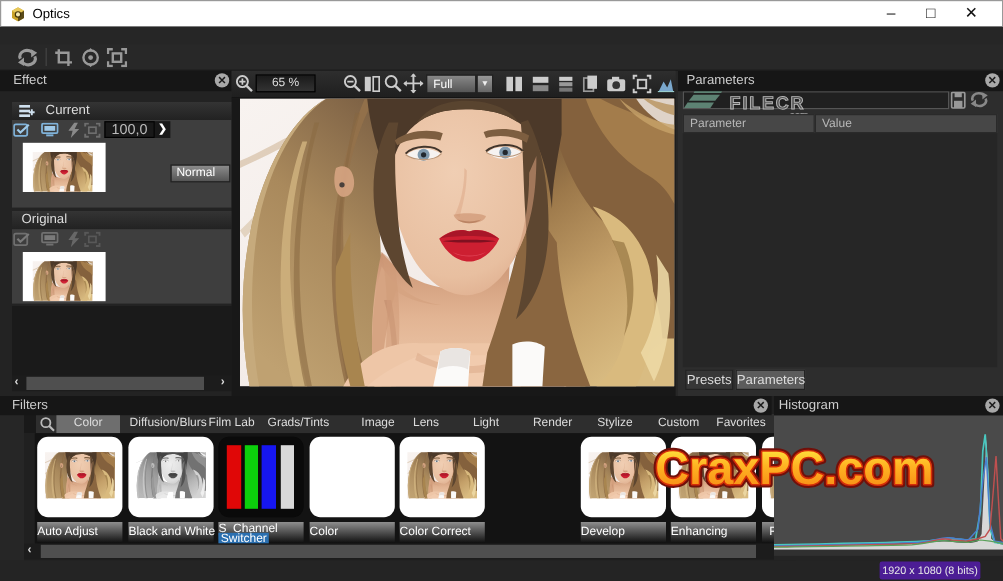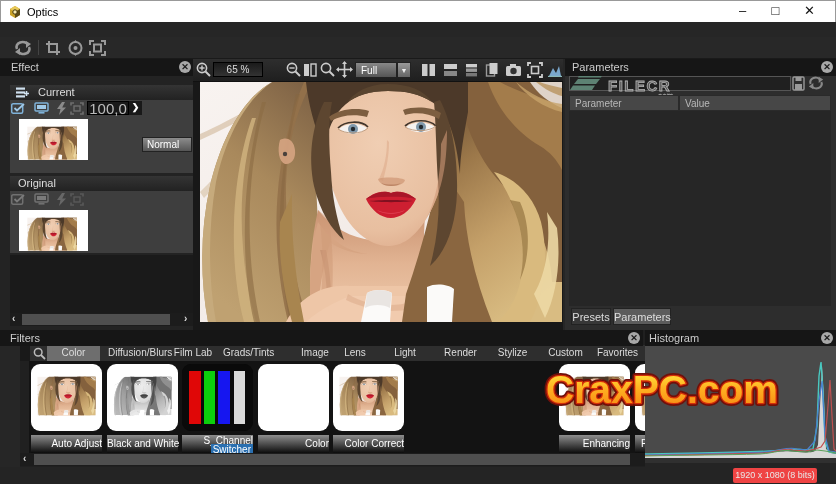--- a/index.html
+++ b/index.html
@@ -50,26 +50,26 @@
 
 #filpanel { left:0; top:330px; width:643px; height:137px; background:#202020;margin-left:20px; }
 #filtabs { position:absolute; left:0; top:15px; width:643px; height:16px; background:#2e2e2e; }
 .ftab { position:absolute; top:0; height:16px; color:#ddd; font-size:10px; line-height:16px; text-align:center; }
 #filrow { position:absolute; left:9px; top:31px; width:634px; height:92px; background:#131313; overflow:hidden; }
 .fcard { position:absolute; top:2px; width:71px; height:90px; }
 .fthumb { position:absolute; left:0; top:1px; width:71px; height:67px; border-radius:9px;
   background:#fff; overflow:hidden; }
 .fcap { position:absolute; left:0px; top:72px; width:71px; height:18px;
   background:linear-gradient(#8e8e8e,#0c0c0c); color:#fff; font-size:10px;
-  text-align:right; line-height:17px; white-space:nowrap; }
+  text-align:left; line-height:17px; white-space:nowrap; }
 
 #histpanel { left:645px; top:330px; width:191px; height:137px; background:#242424; }
 
 #statusbar { left:0; top:467px; width:836px; height:17px; background:#242424; }
-#dimbox { position:absolute; left:733px; top:1px; width:84px; height:15px; background:#ef4444;
+#dimbox { position:absolute; left:733px; top:1px; width:84px; height:15px; background:#4c1d95;
   border-radius:2px; color:#e8e8e8; font-size:9px; text-align:center; line-height:15px; }
 
 .hscroll { position:absolute; background:#1c1c1c; }
 .hthumb { position:absolute; background:#4f4f4f; top:1px; }
 .sarrow { position:absolute; color:#ddd; font-size:10px; font-weight:bold; top:0; }
 </style>
 </head>
 <body>
 <div id="app">
 
@@ -140,21 +140,21 @@
         <rect x="3" y="3" width="9" height="4" fill="#9fc9e8"></rect>
         <rect x="4.5" y="10" width="6" height="1.6" fill="#7fb2d9"></rect>
       </svg>
       <svg class="abs" style="left:46px;top:0" width="11" height="13" viewBox="0 0 11 13">
         <polygon points="6,0 1,7 4.5,7 3,13 10,5.5 6.2,5.5 9,0" fill="#8a8a8a"></polygon>
       </svg>
       <svg class="abs" style="left:60px;top:0" width="14" height="13" viewBox="0 0 14 13">
         <path d="M1 3.5 V1 H4 M10 1 H13 V3.5 M13 9.5 V12 H10 M4 12 H1 V9.5" fill="none" stroke="#6e6e6e" stroke-width="1.6"></path>
         <rect x="4" y="4" width="6" height="5" fill="none" stroke="#6e6e6e" stroke-width="1.4"></rect>
       </svg>
-      <div class="abs" style="left:77px;top:-1px;width:42px;height:14px;background:#191919;border:1px solid #000;color:#bbb;font-size:15px;text-align:center;line-height:13px;">100,0</div>
+      <div class="abs" style="left:77px;top:-1px;width:42px;height:14px;background:#191919;border:1px solid #000;color:#bbb;font-size:12px;text-align:center;line-height:13px;">100,0</div>
       <div class="abs" style="left:119px;top:-1px;width:13px;height:14px;background:#191919;color:#fff;font-size:9px;font-weight:bold;text-align:center;line-height:13px;">❯</div>
       <div class="abs" style="left:132px;top:-1px;width:50px;height:15px;background:linear-gradient(#8c8c8c,#555);border:1px solid #222;color:#fff;font-size:10px;line-height:14px;margin-top:36px;"><span style="margin-left:4px">Normal</span></div>
     </div>
     <div class="thumbw" style="top:34px;"><svg width="69" height="41" viewBox="-60 -56 502 299">
           <use href="#womanart"></use>
         </svg></div>
   </div>
 
   <div class="layerblock" style="top:176px;height:77px;">
     <div class="lbhead">
@@ -459,20 +459,26 @@
       <div class="fcard" style="left:229px">
         <div class="fthumb"></div>
         <div class="fcap">Color</div>
       </div>
       <div class="fcard" style="left:304px">
         <div class="fthumb"><svg width="71" height="67" viewBox="-40 -80 442 418">
               <use href="#womanart"></use>
             </svg></div>
         <div class="fcap">Color Correct</div>
       </div>
+      <div class="fcard" style="left:455px">
+        <div class="fthumb"><svg width="71" height="67" viewBox="-40 -80 442 418">
+              <use href="#womanart"></use>
+            </svg></div>
+        <div class="fcap">Develop</div>
+      </div>
       <div class="fcard" style="left:530px">
         <div class="fthumb"><svg width="71" height="67" viewBox="-40 -80 442 418">
               <use href="#womanart"></use>
             </svg></div>
         <div class="fcap">Enhancing</div>
       </div>
       <div class="fcard" style="left:606px">
         <div class="fthumb"><svg width="71" height="67" viewBox="-40 -80 442 418">
               <use href="#womanart"></use>
             </svg></div>

